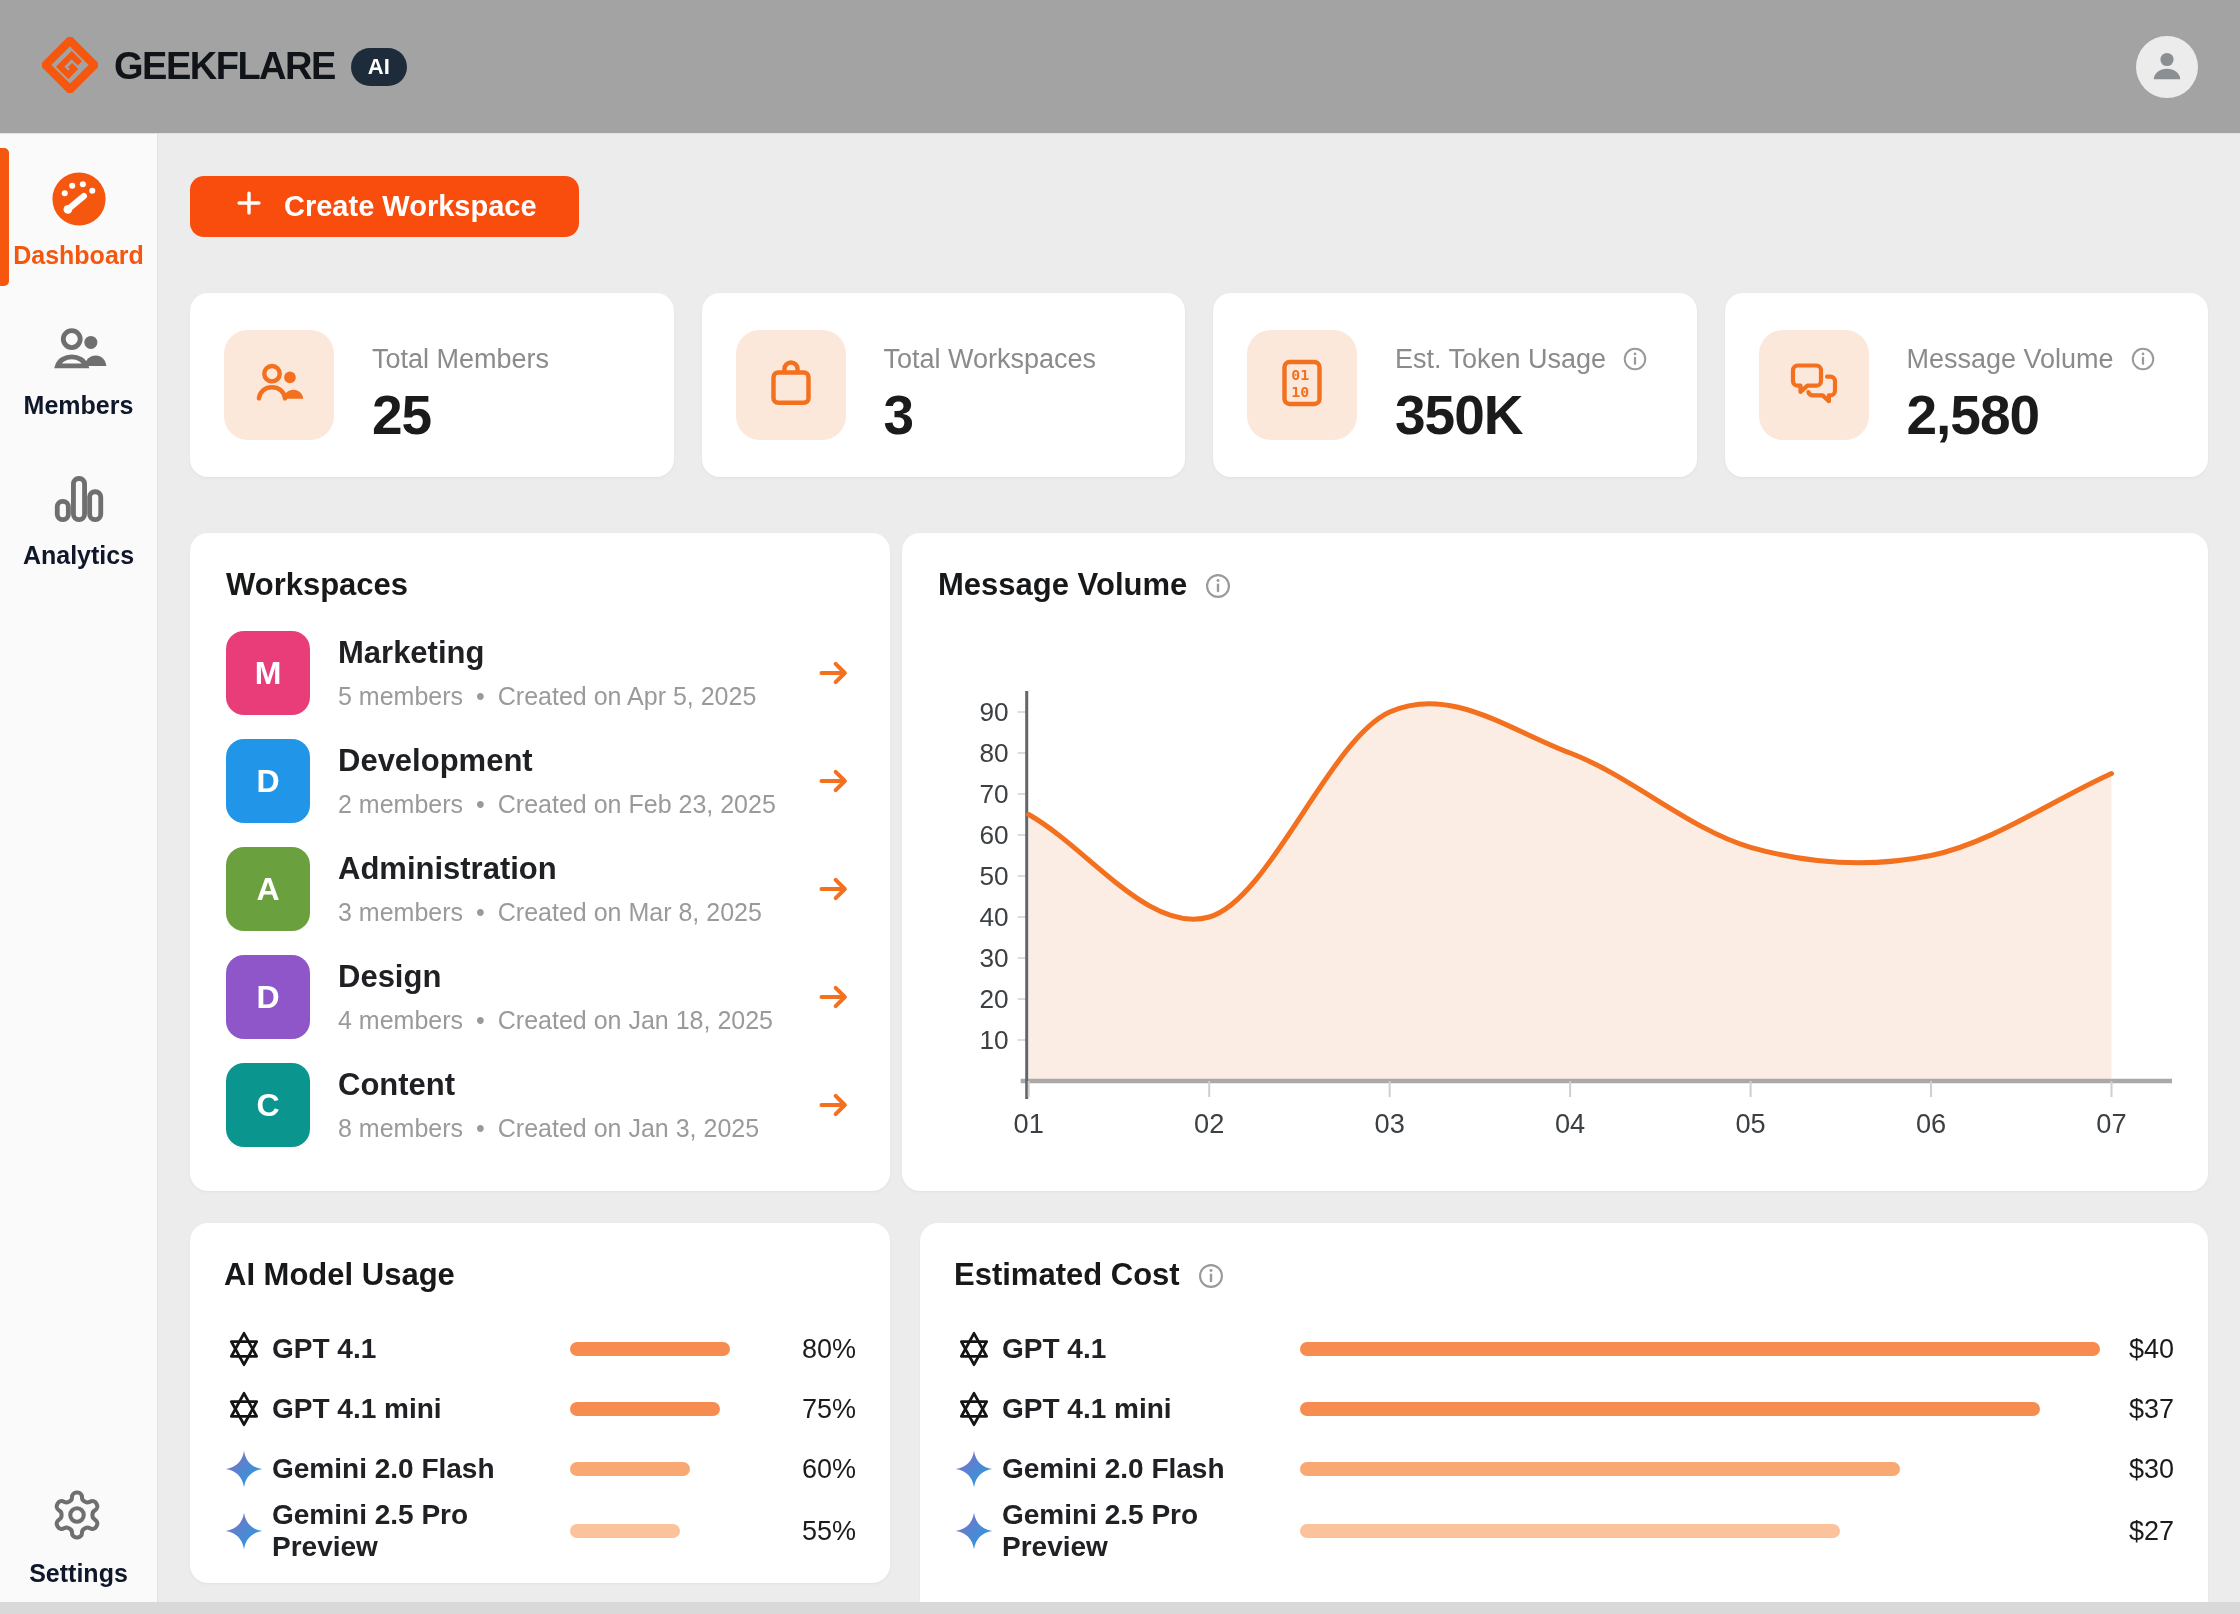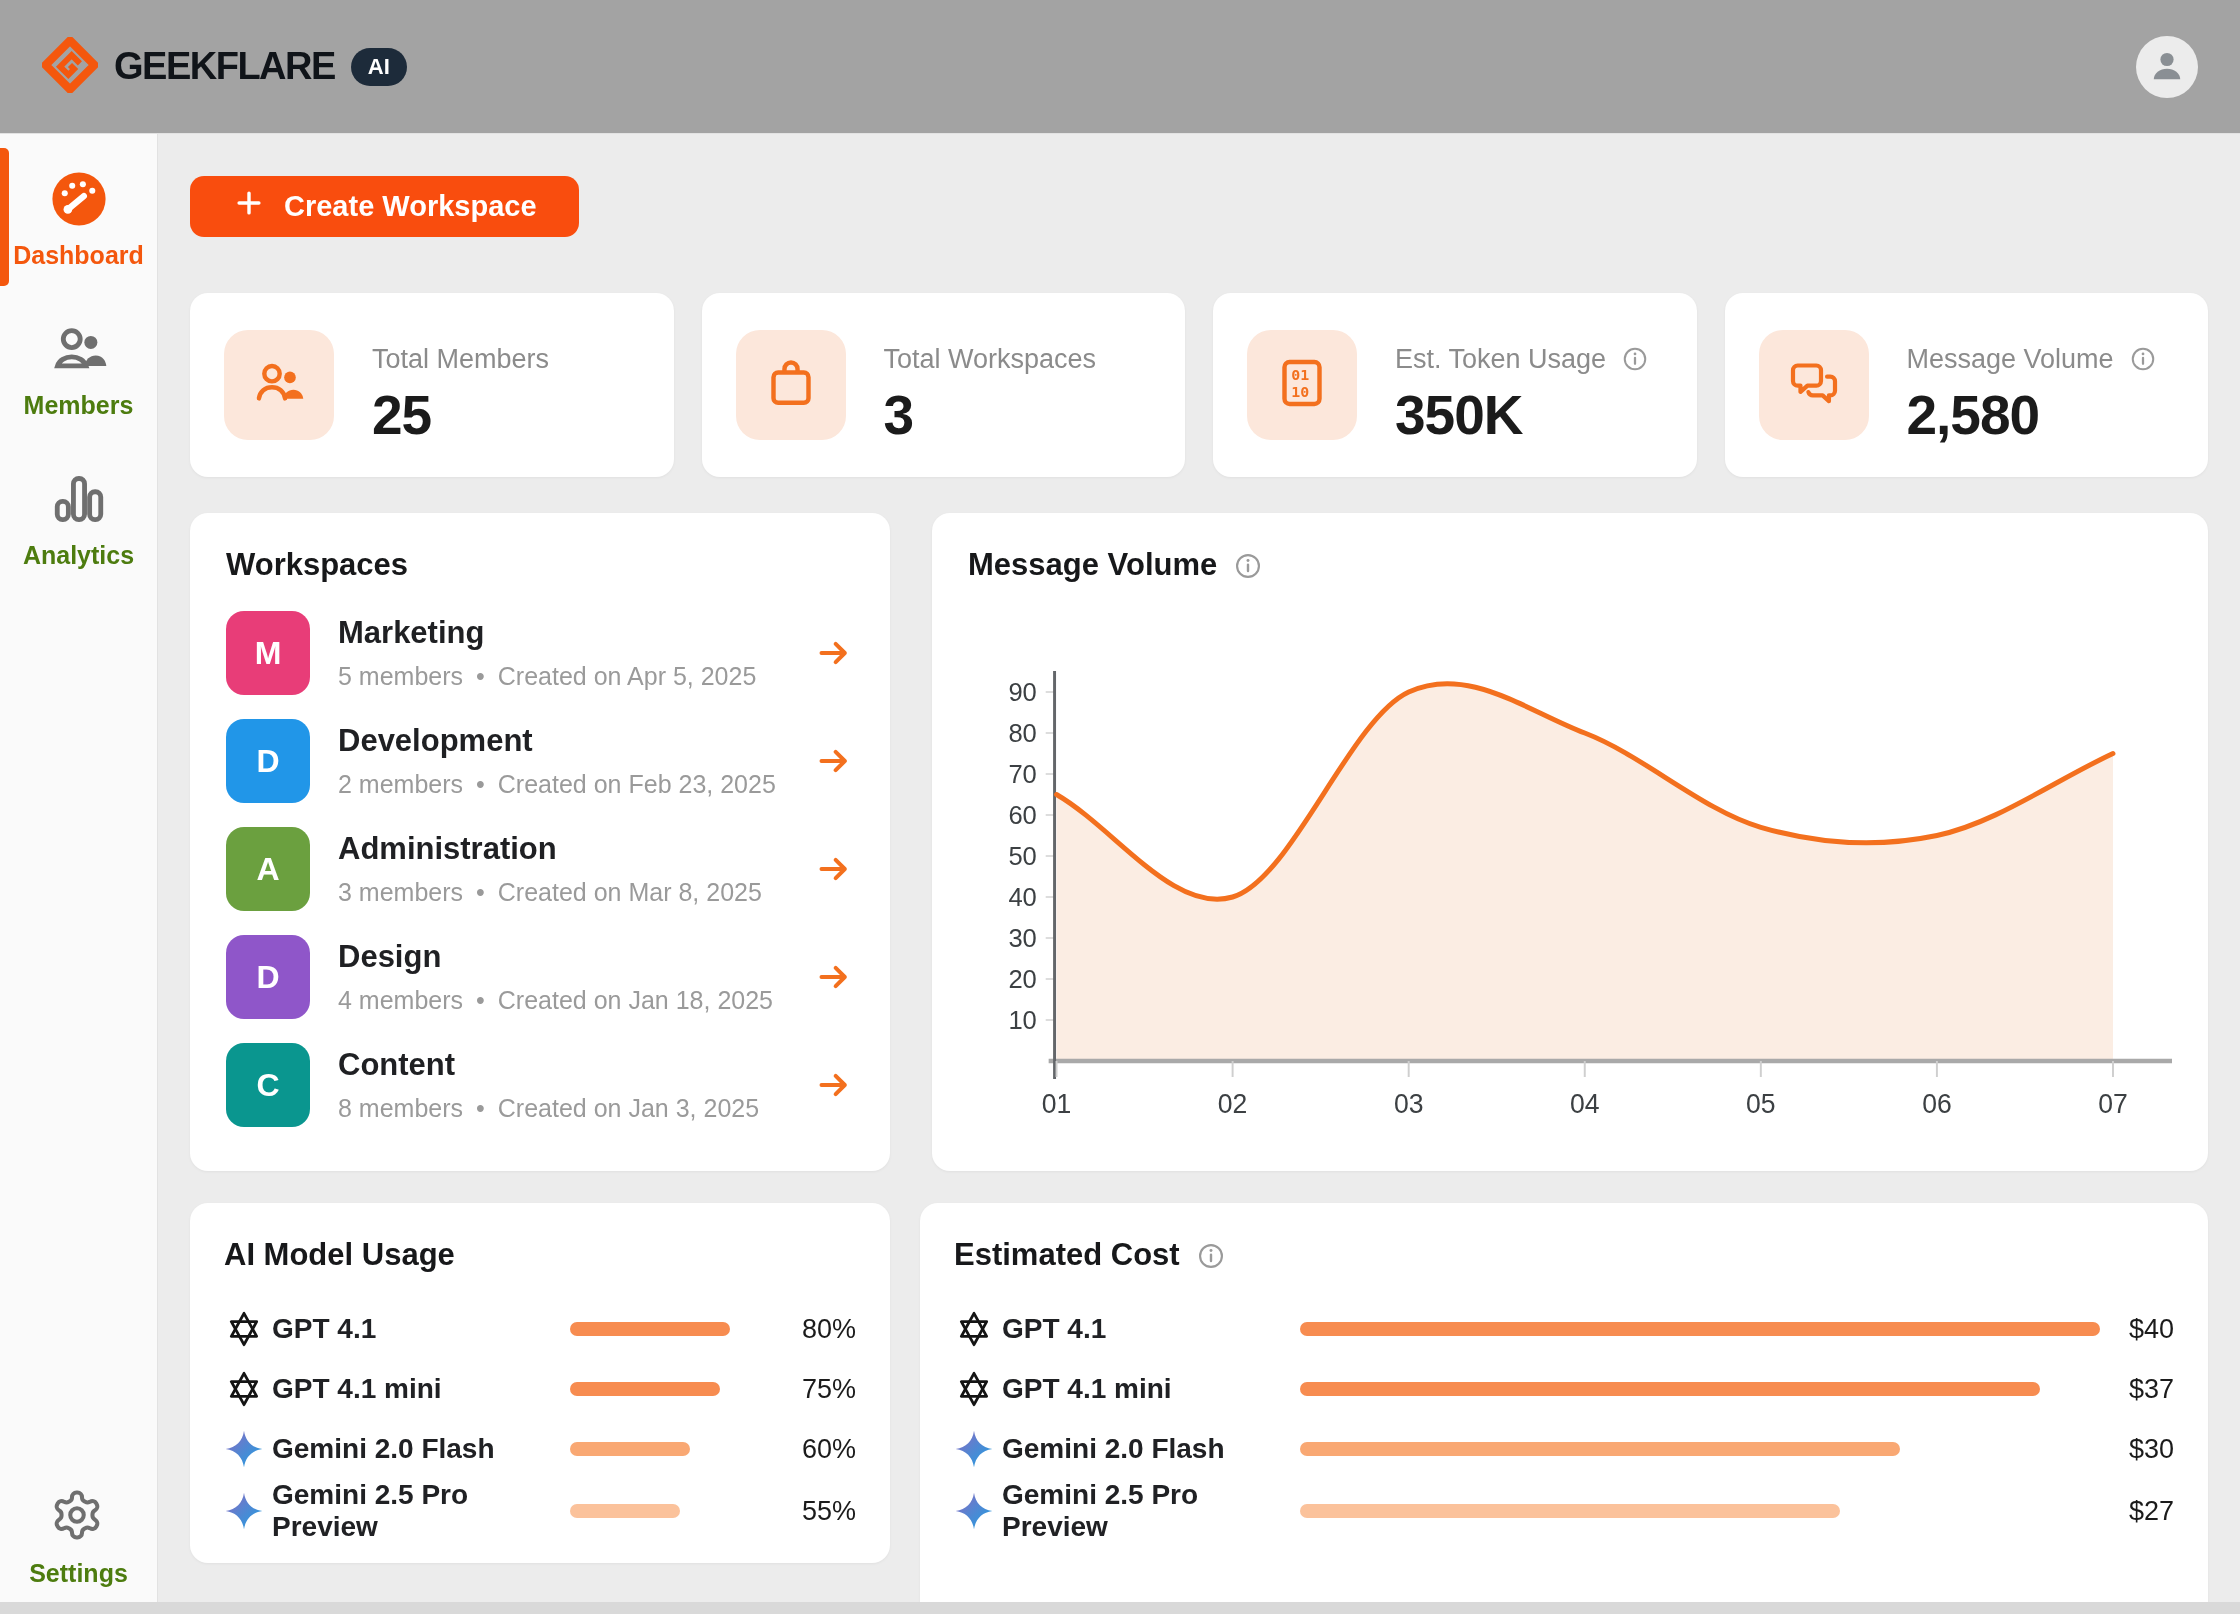--- a/index.html
+++ b/index.html
@@ -18,21 +18,21 @@
     padding:8px 17px;border-radius:999px;line-height:1;}
   .avatar{width:62px;height:62px;border-radius:50%;background:#ececec;
     display:flex;align-items:center;justify-content:center;cursor:pointer;}
   
   .sidebar{position:absolute;top:134px;left:0;bottom:0;width:158px;background:#fafafa;
     border-right:1px solid #e2e2e2;display:flex;flex-direction:column;align-items:center;
     padding-top:36px;z-index:4;}
   .nav-item{position:relative;width:100%;display:flex;flex-direction:column;align-items:center;
     gap:13px;margin-bottom:50px;cursor:pointer;}
   .nav-item .ic{width:58px;height:58px;}
-  .nav-label{font-size:25px;font-weight:600;color:#4d7c0f;}
+  .nav-label{font-size:25px;font-weight:600;color:#0f172a;}
   .nav-item.active .nav-label{color:#F4570D;}
   .active-bar{position:absolute;left:0;top:-22px;bottom:-16px;width:9px;background:#F4570D;
     border-radius:0 5px 5px 0;}
   .nav-spacer{flex:1;}
   .nav-item.settings{margin-bottom:26px;}
   
   .main{position:absolute;top:134px;left:158px;right:0;bottom:0;padding:42px 32px 0;}
   .header-row{display:flex;justify-content:space-between;align-items:center;}
   .page-title{font-size:47px;font-weight:800;color:#17181a;letter-spacing:-0.5px;}
   .create-btn{display:flex;align-items:center;gap:18px;background:#F94D0E;color:#fff;
@@ -43,21 +43,21 @@
   .stat-card{flex:1;background:#fff;border-radius:18px;height:184px;display:flex;align-items:center;
     padding:0 34px;gap:38px;box-shadow:0 1px 3px rgba(0,0,0,.05);}
   .stat-tile{width:110px;height:110px;border-radius:24px;background:#FCE7DB;display:flex;
     align-items:center;justify-content:center;flex:none;}
   .stat-tile svg{width:56px;height:56px;}
   .stat-label{font-size:27px;color:#8b8b8b;display:flex;align-items:center;gap:14px;margin-top:20px;}
   .stat-value{font-size:55px;font-weight:800;color:#1b1b1b;margin-top:8px;letter-spacing:-1px;}
   .info-ic{width:30px;height:30px;cursor:pointer;}
   
   .panel{background:#fff;border-radius:18px;box-shadow:0 1px 3px rgba(0,0,0,.05);}
-  .row2{display:flex;gap:42px;margin-top:36px;border-radius:29px;}
+  .row2{display:flex;gap:12px;margin-top:56px;border-radius:29px;}
   .row3{display:flex;gap:30px;margin-top:32px;}
   .panel-title{font-size:31px;font-weight:700;color:#17181a;display:flex;align-items:center;gap:15px;}
   .ws-panel{width:700px;height:658px;padding:34px 36px;}
   .ws-list{margin-top:28px;}
   .ws-row{display:flex;align-items:center;margin-bottom:24px;cursor:pointer;}
   .ws-badge{width:84px;height:84px;border-radius:18px;color:#fff;font-size:32px;font-weight:700;
     display:flex;align-items:center;justify-content:center;flex:none;}
   .ws-info{margin-left:28px;flex:1;}
   .ws-name{font-size:31px;font-weight:600;color:#1f2023;}
   .ws-meta{font-size:25px;color:#9a9a9a;margin-top:11px;display:flex;gap:13px;align-items:center;}

